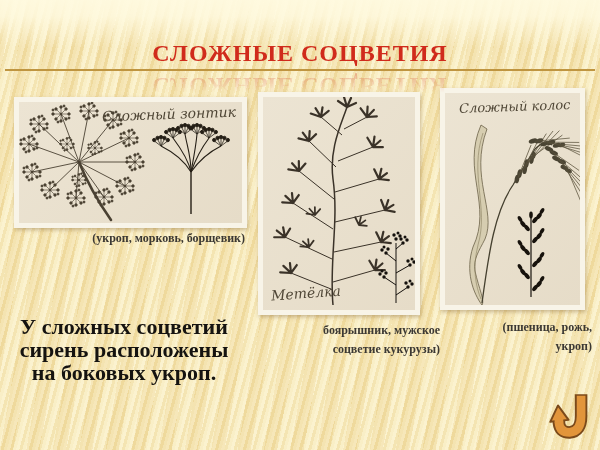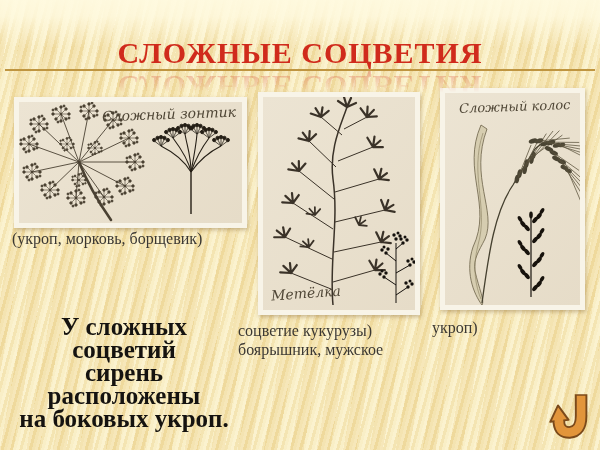--- a/index.html
+++ b/index.html
@@ -7,21 +7,21 @@
     position:relative; width:600px; height:450px; overflow:hidden;
     font-family:"Liberation Serif", serif;
     background:
       linear-gradient(to bottom, rgba(255,250,224,0.95) 0px, rgba(255,250,224,0.85) 16px, rgba(255,250,224,0) 48px),
       repeating-linear-gradient(100deg, rgba(236,208,140,0.28) 0 13px, rgba(255,248,218,0.28) 13px 26px),
       repeating-linear-gradient(105deg, #f0dda3 0 3px, #f7ebbf 3px 6px, #faf0cb 6px 9px);
   }
   
   .title-base{
     position:absolute; left:0; width:100%; text-align:center;
-    font-weight:bold; font-size:30px; letter-spacing:1px;
+    font-weight:bold; font-size:24px; letter-spacing:1px;
     color:#d02b1c; line-height:32px; margin:0;
   }
   .title{ top:37px; z-index:3; }
   .title-reflection{
     top:70px; z-index:1; transform:scaleY(-1); opacity:.32;
     -webkit-mask-image:linear-gradient(to top, rgba(0,0,0,.9) 8%, rgba(0,0,0,0) 70%);
     mask-image:linear-gradient(to top, rgba(0,0,0,.9) 8%, rgba(0,0,0,0) 70%);
   }
   .title-rule{
     position:absolute; left:5px; right:5px; top:69px; height:2px;
@@ -39,31 +39,31 @@
   .panel3{ left:440px; top:88px; width:135px; height:212px; }
   .hand{
     position:absolute; z-index:2; font-style:italic;
     font-family:"DejaVu Serif", serif; color:#4f4636; white-space:nowrap;
   }
   .hand1{ right:6px; top:4px;  font-size:14px; transform:rotate(-2deg); }
   .hand2{ left:8px;  top:188px; font-size:14px; transform:rotate(-4deg); }
   .hand3{ left:14px; top:6px;  font-size:13px; transform:rotate(-2deg); }
   
   .caption{
-    position:absolute; text-align:left; color:#3b3833;
-    font-size:16px; line-height:19px;
+    position:absolute; text-align:right; color:#3b3833;
+    font-size:12px; line-height:19px;font-weight:bold;
   }
   .caption span{ display:block; }
   .cap1{ left:12px;  top:229px; width:233px; }
   .cap2{ left:238px; top:321px; width:202px; }
   .cap3{ left:432px; top:318px; width:160px; }
   
   .note{
     position:absolute; left:8px; top:315px; width:232px;
-    text-align:center; font-weight:bold; font-size:25px;
+    text-align:center; font-weight:bold; font-size:22px;
     line-height:23px; color:#151310;
   }
   .note span{ display:block; }
   
   .corner-arrow{ position:absolute; left:549px; top:390px; width:43px; height:54px; }
   .corner-arrow svg{ width:100%; height:100%; }
   .ink{ stroke:#4a4132; fill:none; }
 </style>
 </head>
 <body>
@@ -249,24 +249,25 @@
         <use href="#p3-sk" transform="translate(86,138) scale(-1,1)"></use>
       <use href="#p3-sk" transform="translate(86,130)"></use>
       <ellipse transform="translate(86,122) rotate(0)" rx="1.8" ry="3.4" fill="#17120c"></ellipse>
     </svg>
   </figure>
 
   <div class="caption cap1">
     <span>(укроп, морковь, борщевик)</span>
   </div>
   <div class="caption cap2">
+    <span>боярышник, мужское</span>
     <span>соцветие кукурузы)</span>
-    <span>боярышник, мужское</span>
   </div>
   <div class="caption cap3">
+    <span>(пшеница, рожь,</span>
     <span>укроп)</span>
   </div>
 
   <div class="note">
     <span>У сложных соцветий</span>
     <span>сирень расположены</span>
     <span>на боковых укроп.</span>
   </div>
 
   <div class="corner-arrow">

